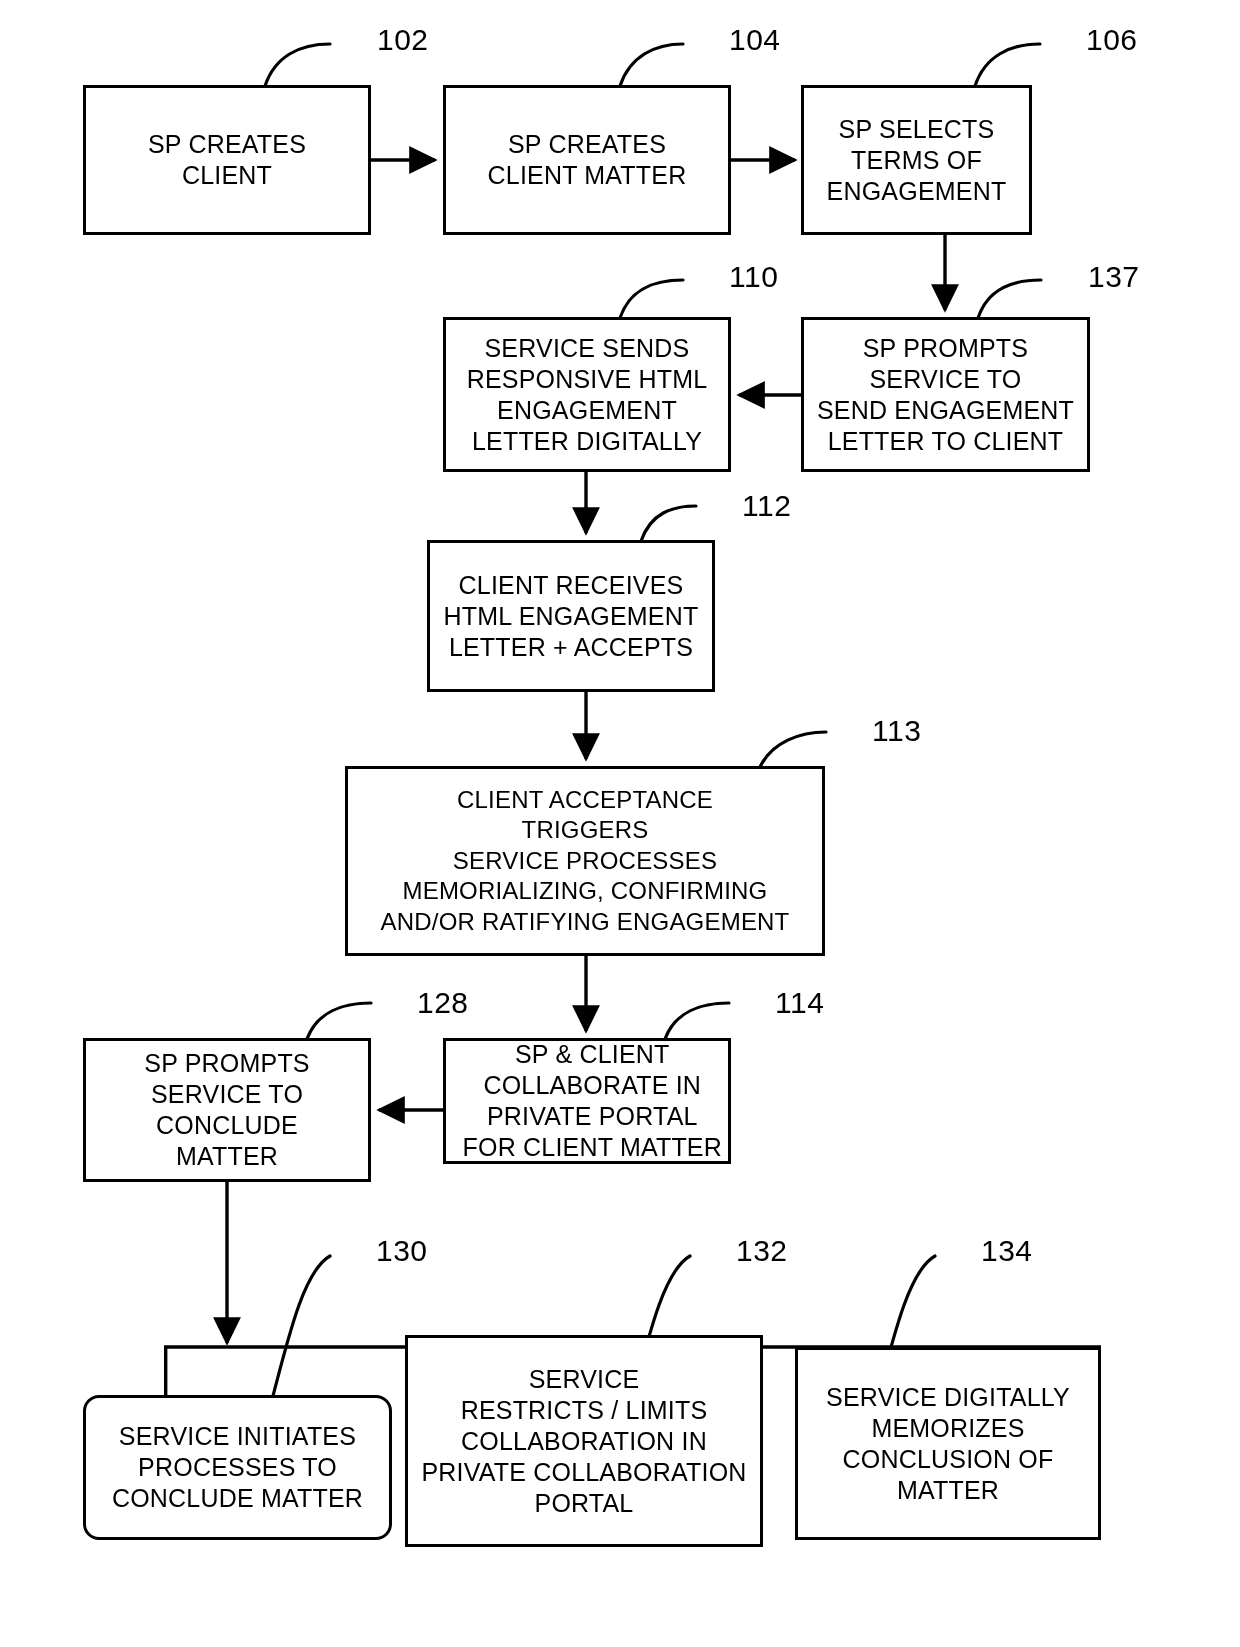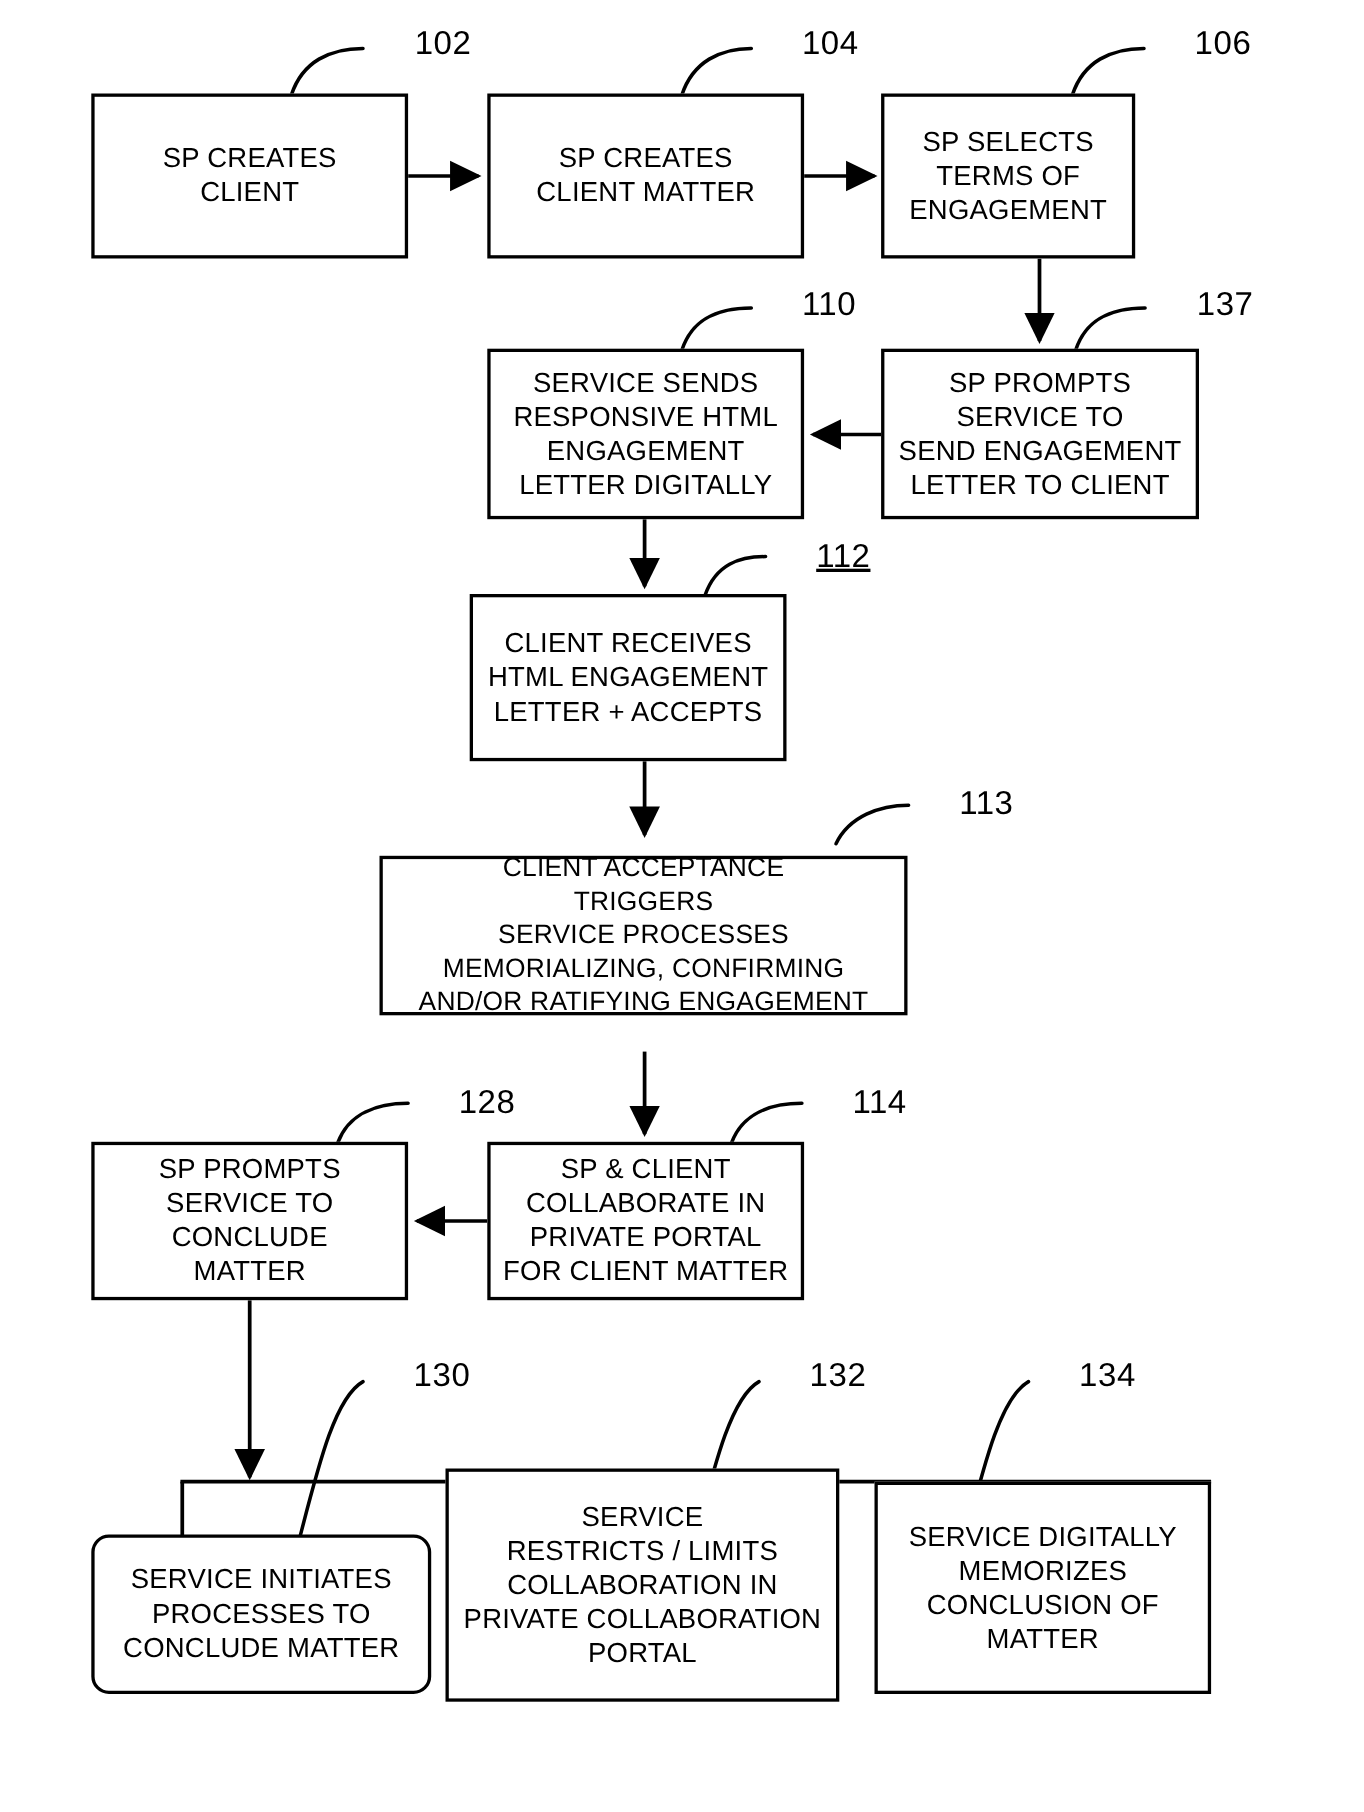--- a/index.html
+++ b/index.html
@@ -142,36 +142,36 @@
 SEND ENGAGEMENT
 LETTER TO CLIENT</span>
   </div>
 
   <div class="node" style="left:427px; top:540px; width:288px; height:152px;">
     <span class="node-label">CLIENT RECEIVES
 HTML ENGAGEMENT
 LETTER + ACCEPTS</span>
   </div>
 
-  <div class="node" style="left:345px; top:766px; width:480px; height:145px;margin-top:12px;">
+  <div class="node" style="left:345px; top:766px; width:480px; height:190px;">
     <span class="node-label tight">CLIENT ACCEPTANCE
 TRIGGERS
 SERVICE PROCESSES
 MEMORIALIZING, CONFIRMING
 AND/OR RATIFYING ENGAGEMENT</span>
   </div>
 
   <div class="node" style="left:83px; top:1038px; width:288px; height:144px;">
     <span class="node-label">SP PROMPTS
 SERVICE TO
 CONCLUDE
 MATTER</span>
   </div>
 
-  <div class="node" style="left:443px; top:1038px; width:288px; height:144px;">
+  <div class="node" style="left:443px; top:1038px; width:288px; height:126px;justify-content:flex-end;">
     <span class="node-label">SP &amp; CLIENT
 COLLABORATE IN
 PRIVATE PORTAL
 FOR CLIENT MATTER</span>
   </div>
 
   <div class="node" style="left:83px; top:1395px; width:309px; height:145px;border-radius:16px;">
     <span class="node-label">SERVICE INITIATES
 PROCESSES TO
 CONCLUDE MATTER</span>
@@ -190,21 +190,21 @@
 MEMORIZES
 CONCLUSION OF
 MATTER</span>
   </div>
 
   <span class="ref-num" style="left:333px; top:25px;">102</span>
   <span class="ref-num" style="left:685px; top:25px;">104</span>
   <span class="ref-num" style="left:1042px; top:25px;">106</span>
   <span class="ref-num" style="left:685px; top:262px;">110</span>
   <span class="ref-num" style="left:1044px; top:262px;">137</span>
-  <span class="ref-num" style="left:698px; top:491px;text-decoration:underline;">112</span>
+  <span class="ref-num" style="left:698px; top:491px;">112</span>
   <span class="ref-num" style="left:828px; top:716px;">113</span>
   <span class="ref-num" style="left:373px; top:988px;">128</span>
   <span class="ref-num" style="left:731px; top:988px;">114</span>
   <span class="ref-num" style="left:332px; top:1236px;">130</span>
   <span class="ref-num" style="left:692px; top:1236px;">132</span>
   <span class="ref-num" style="left:937px; top:1236px;">134</span>
 
 </div>
 
 </body></html>

